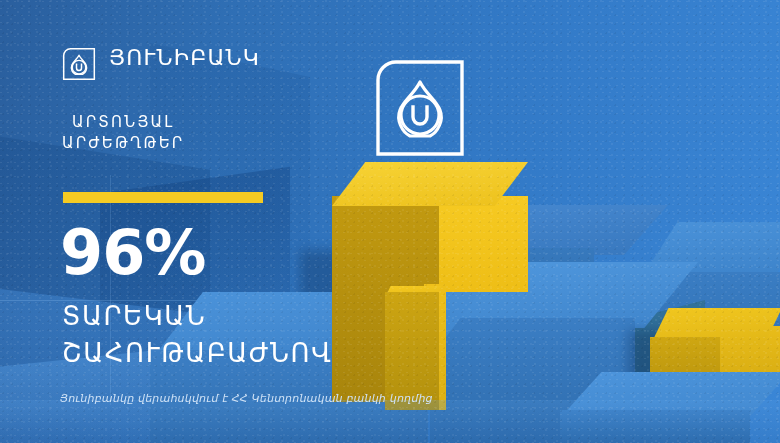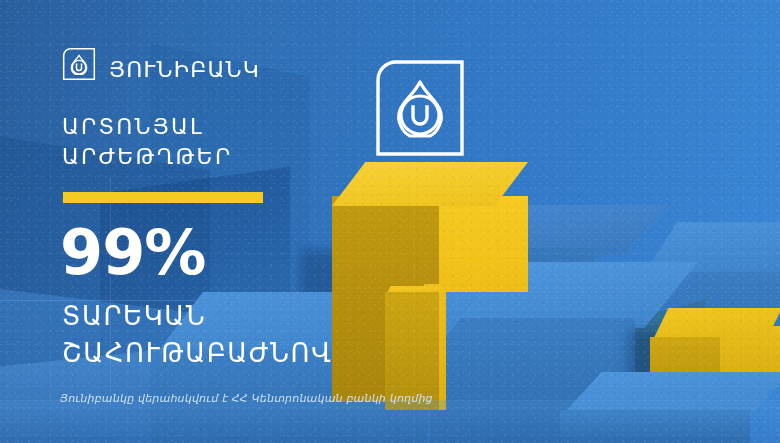--- a/index.html
+++ b/index.html
@@ -114,27 +114,27 @@
     background-image:
       radial-gradient(circle at 12% 22%, rgba(255,255,255,.5) 0 1px, transparent 1px),
       radial-gradient(circle at 63% 9%, rgba(255,255,255,.4) 0 1px, transparent 1px),
       radial-gradient(circle at 37% 71%, rgba(0,0,0,.35) 0 1px, transparent 1px),
       radial-gradient(circle at 84% 47%, rgba(255,255,255,.35) 0 1px, transparent 1px);
     background-size:7px 7px,11px 11px,9px 9px,13px 13px;}
 
   
   .content{position:absolute;left:0;top:0;width:100%;height:100%;}
 
-  .brand{position:absolute;left:62px;top:47px;display:flex;align-items:flex-end;gap:13px;}
+  .brand{position:absolute;left:62px;top:47px;display:flex;align-items:flex-start;gap:13px;}
   .brand-mark{width:34px;height:34px;flex:none;}
   .brand-name{color:#ffffff;font-size:22px;letter-spacing:1.2px;line-height:1;
     font-family:"DejaVu Sans","Liberation Sans",sans-serif;white-space:nowrap;}
 
   .headline{position:absolute;left:62px;top:112px;color:#ffffff;
-    font-size:22px;letter-spacing:2.2px;line-height:1.38;white-space:pre-line;}
+    font-size:15px;letter-spacing:2.2px;line-height:1.38;white-space:pre-line;text-align:center;}
 
   .rule{position:absolute;left:63px;top:192px;width:200px;height:11px;
     background:#f5cb23;}
 
   .pct{position:absolute;left:60px;top:222px;color:#ffffff;
     font-size:62px;font-weight:bold;letter-spacing:-1px;line-height:1;}
 
   .subline{position:absolute;left:62px;top:298px;color:#ffffff;
     font-size:26px;letter-spacing:1.6px;line-height:1.42;white-space:pre-line;}
 
@@ -229,20 +229,20 @@
         </svg>
       </span>
       <span class="brand-name">ՅՈՒՆԻԲԱՆԿ</span>
     </div>
 
     <div class="headline">ԱՐՏՈՆՅԱԼ
 ԱՐԺԵԹՂԹԵՐ</div>
 
     <div class="rule"></div>
 
-    <div class="pct">99%</div>
+    <div class="pct">96%</div>
 
     <div class="subline">ՏԱՐԵԿԱՆ
 ՇԱՀՈՒԹԱԲԱԺՆՈՎ</div>
 
     <div class="disclaimer">Յունիբանկը վերահսկվում է ՀՀ Կենտրոնական բանկի կողմից</div>
   </div>
 </div>
 
 </body></html>

